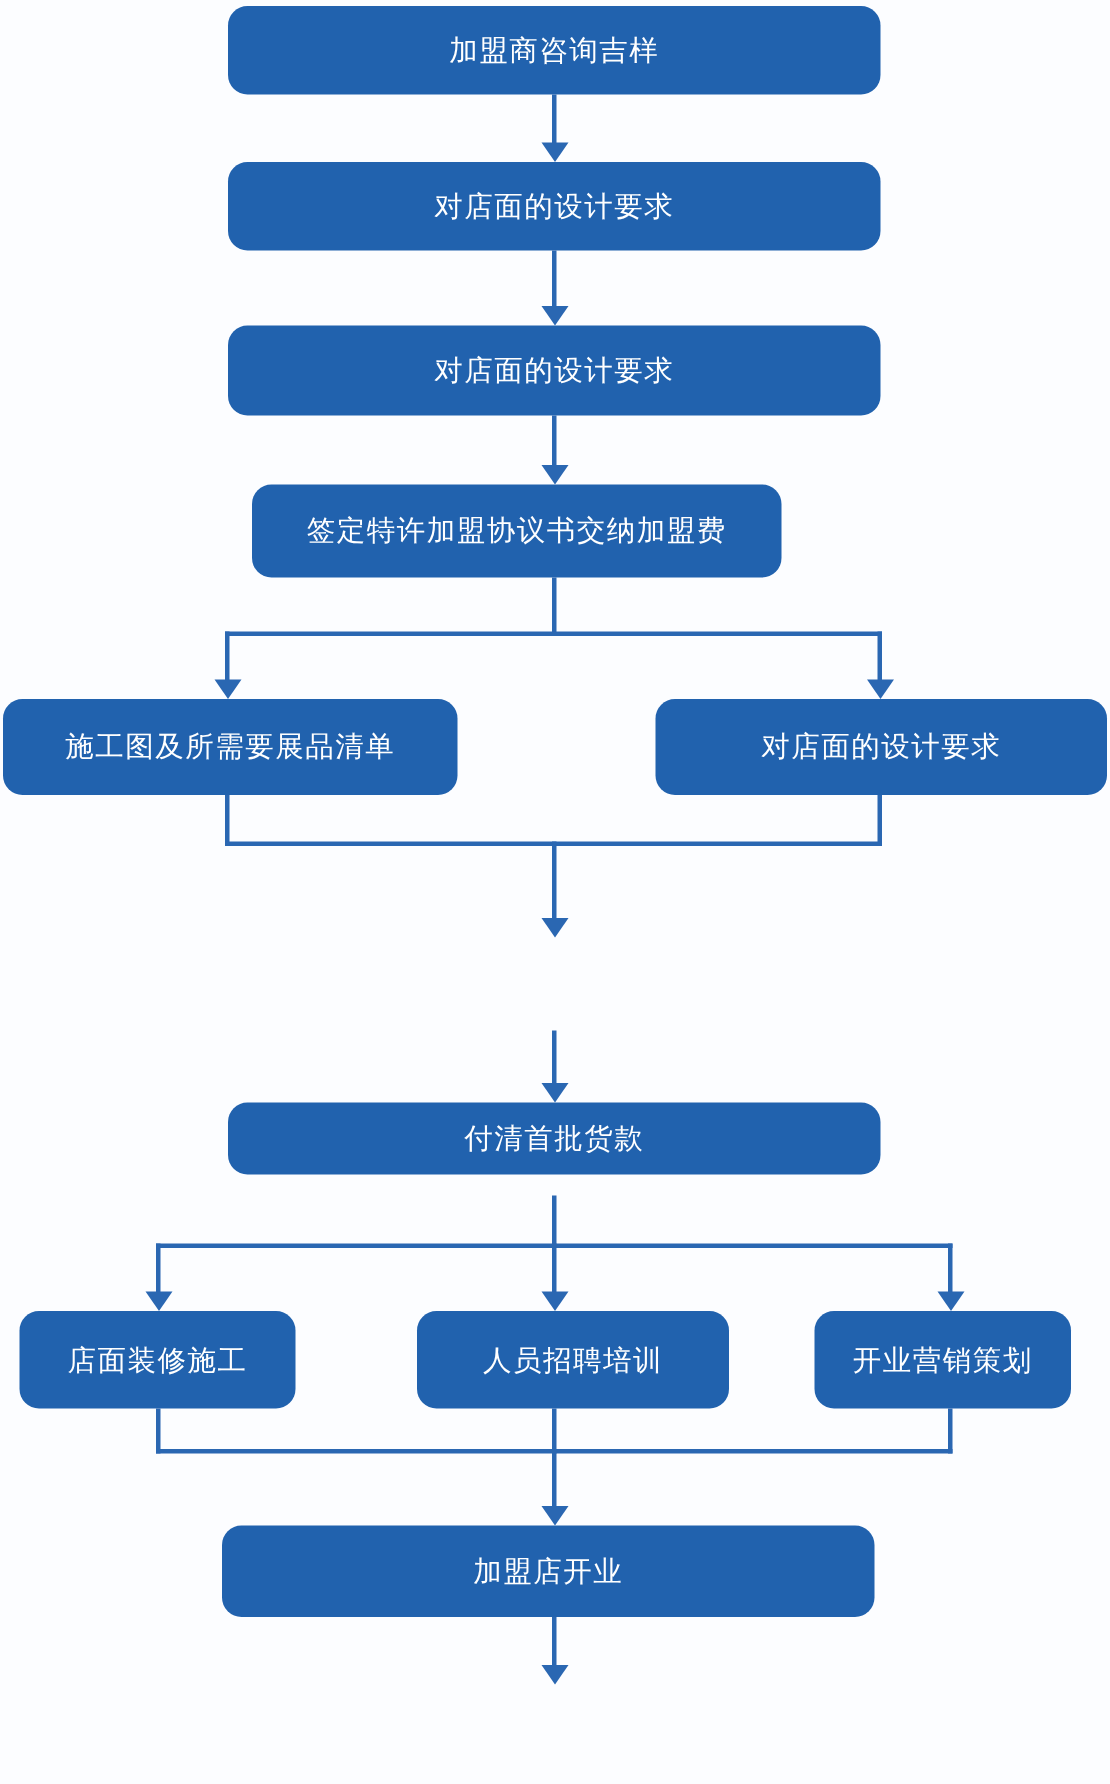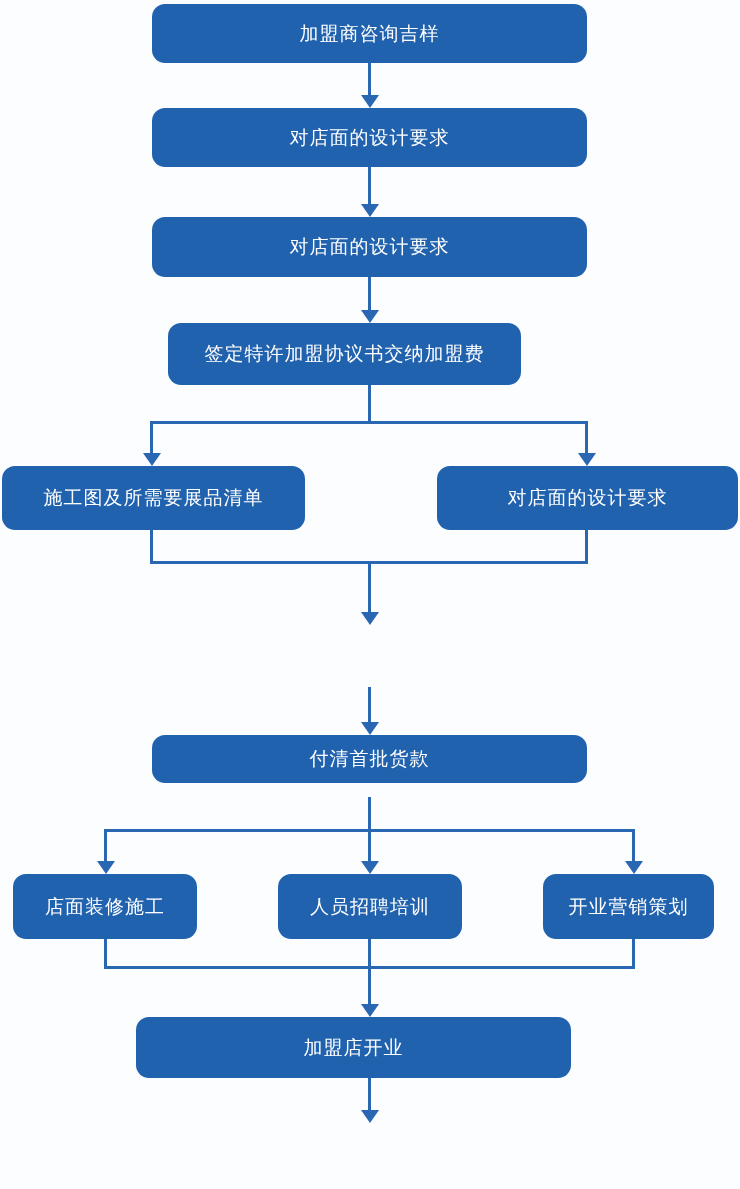--- a/index.html
+++ b/index.html
@@ -51,25 +51,25 @@
 
   <div class="node" style="left:2px;top:466px;width:303px;height:64px">施工图及所需要展品清单</div>
 
   <div class="node" style="left:437px;top:466px;width:301px;height:64px">对店面的设计要求</div>
 
 
   <div class="node" style="left:152px;top:735px;width:435px;height:48px">付清首批货款</div>
 
   <div class="node" style="left:13px;top:874px;width:184px;height:65px">店面装修施工</div>
 
-  <div class="node" style="left:278px;top:874px;width:184px;height:65px">人员招聘培训</div>
+  <div class="node" style="left:278px;top:874px;width:208px;height:65px">人员招聘培训</div>
 
   <div class="node" style="left:543px;top:874px;width:171px;height:65px">开业营销策划</div>
 
-  <div class="node" style="left:136px;top:1017px;width:435px;height:61px">加盟店开业</div>
+  <div class="node" style="left:148px;top:1017px;width:435px;height:61px">加盟店开业</div>
 
 
   <div class="vline" style="left:368px;top:63px;height:33px"></div>
   <div class="arrow-down" style="left:361px;top:95px"></div>
 
   <div class="vline" style="left:368px;top:167px;height:38px"></div>
   <div class="arrow-down" style="left:361px;top:204px"></div>
 
   <div class="vline" style="left:368px;top:277px;height:34px"></div>
   <div class="arrow-down" style="left:361px;top:310px"></div>

